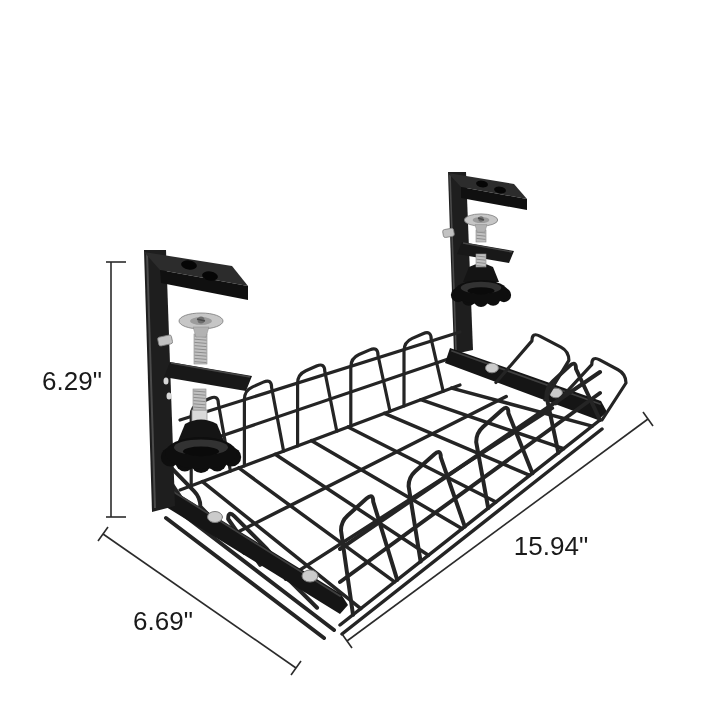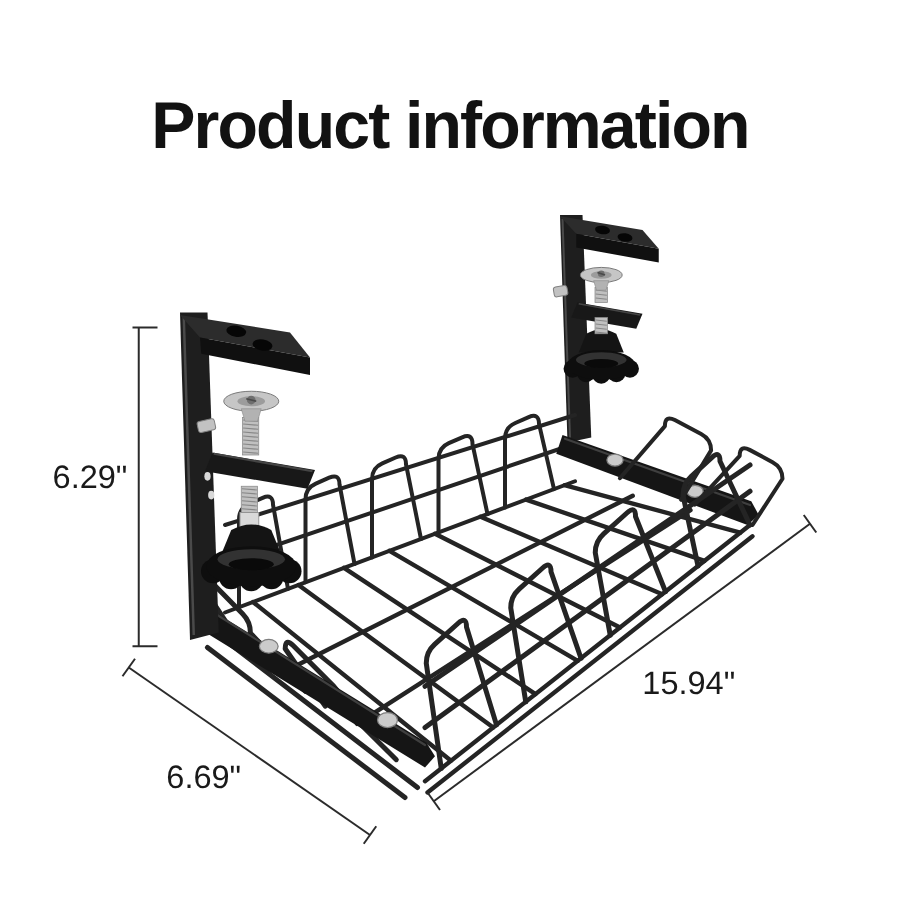--- a/index.html
+++ b/index.html
@@ -16,21 +16,20 @@
   svg text{
     font-family:"Liberation Sans",sans-serif;
     font-size:26px;fill:#1a1a1a;
   }
 </style>
 </head>
 <body>
 
 <div class="stage">
 
-  <h1 class="title">Product information</h1>
 
   <svg class="illustration" width="720" height="720" viewBox="0 0 720 720">
 
     <g>
       <path d="M448,172 L466,172 L473,350 L454,354 Z" fill="#1e1e1e"></path>
       <path d="M450,175 L456,350" stroke="#4a4a4a" stroke-width="1.6" fill="none"></path>
       <path d="M448,173 L514,184 L527,199 L461,187 Z" fill="#2c2c2c"></path>
       <path d="M461,187 L527,199 L527,210 L461,198 Z" fill="#101010"></path>
       <ellipse cx="482" cy="184" rx="6" ry="3.4" fill="#060606" transform="rotate(9 482 184)"></ellipse>
       <ellipse cx="500" cy="190" rx="6" ry="3.4" fill="#060606" transform="rotate(9 500 190)"></ellipse>

